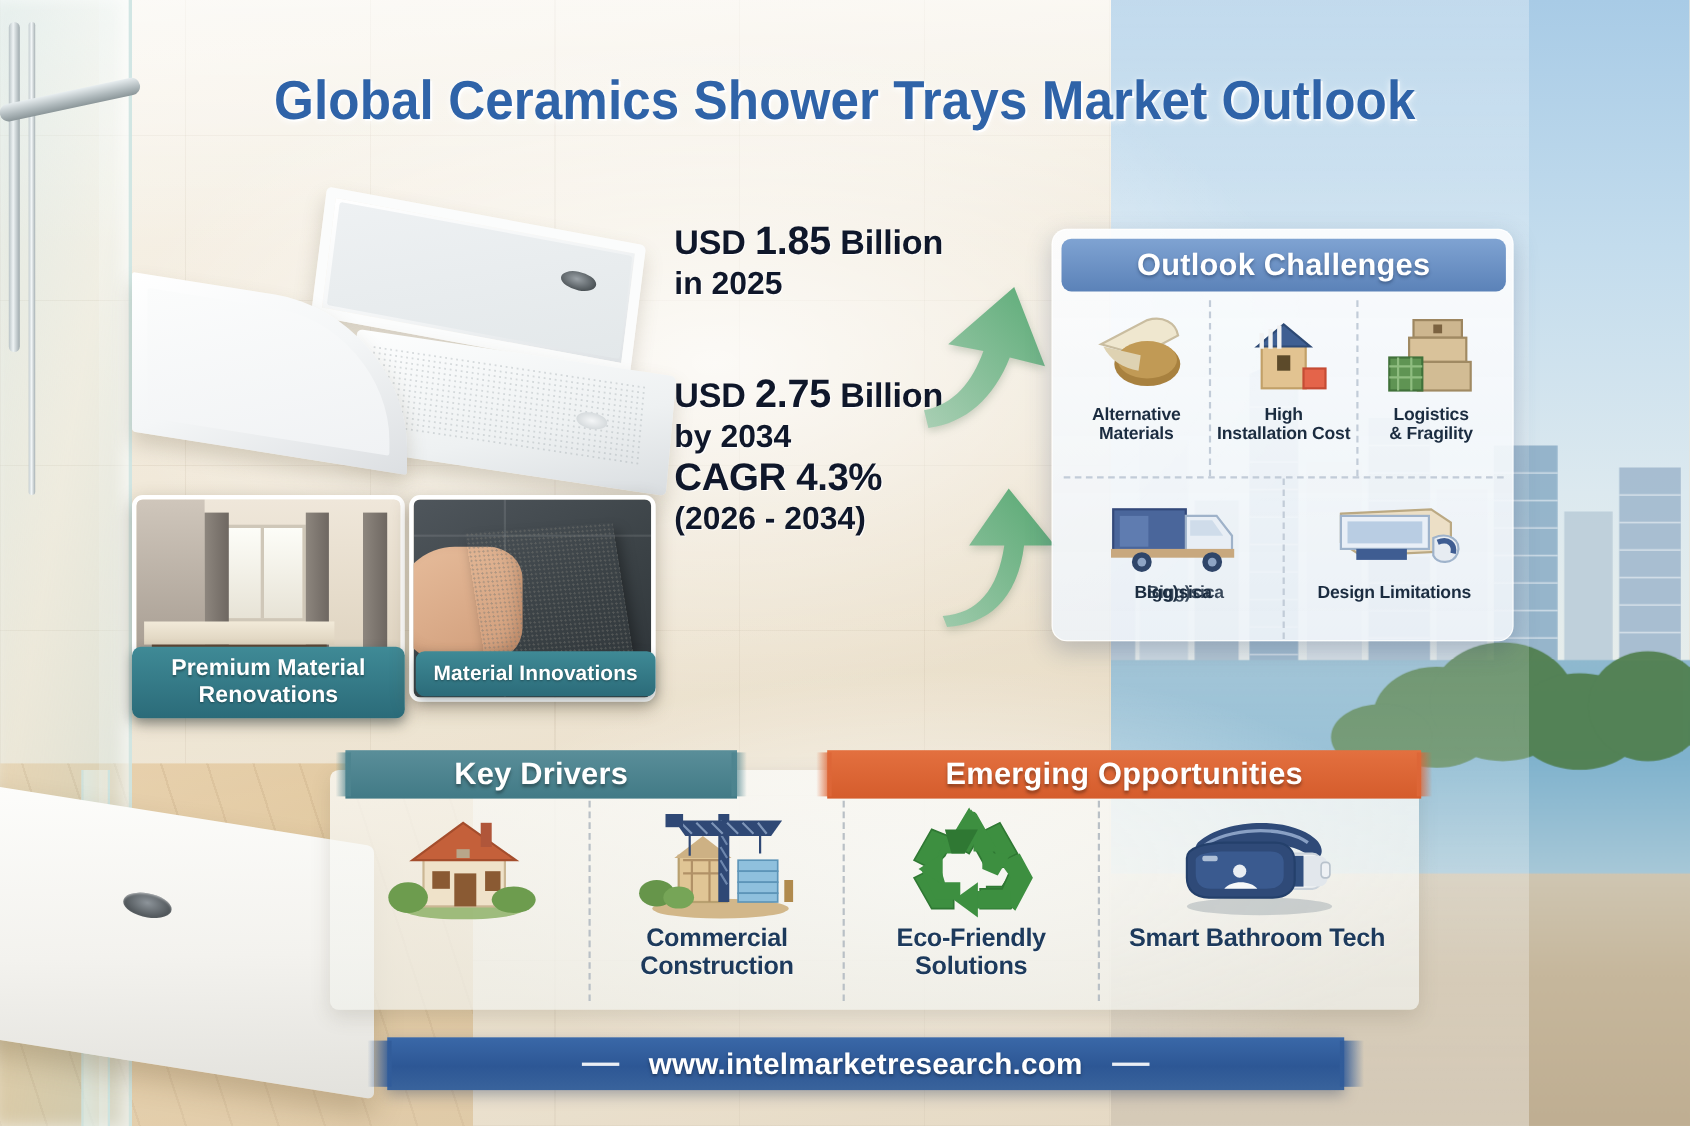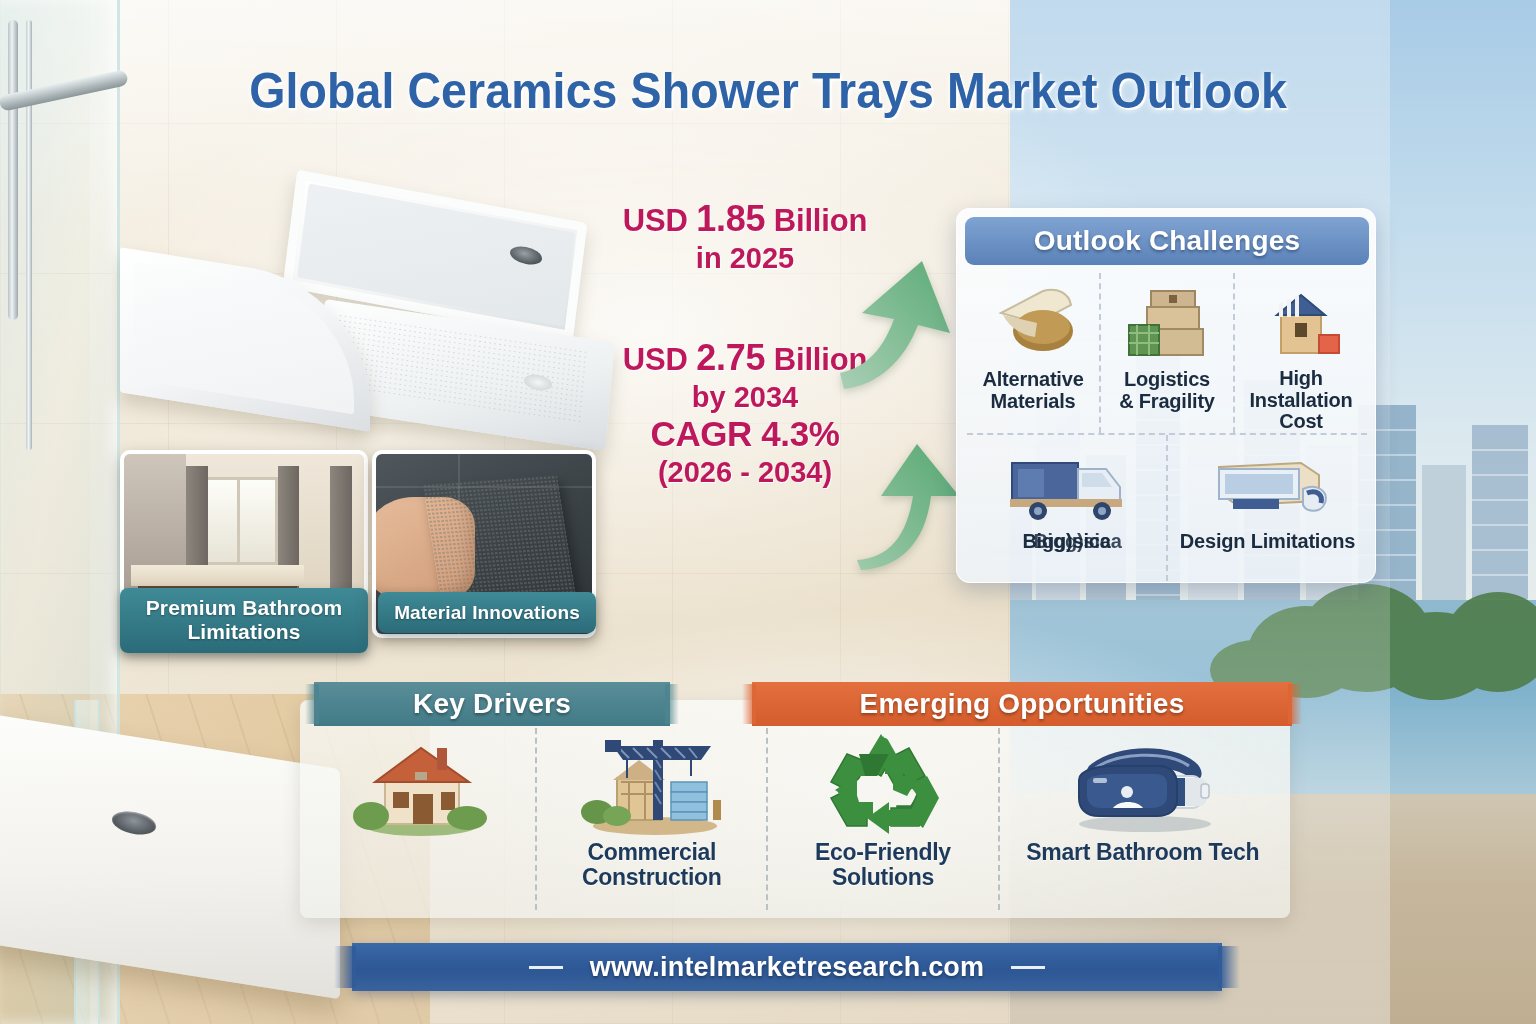--- a/index.html
+++ b/index.html
@@ -130,21 +130,21 @@
     background:linear-gradient(160deg,#fbfcfc,#f0f2f4);}
   .tray-low{ left:200px; top:135px; width:290px; height:110px; transform:skewY(8.5deg) skewX(-5deg); border-radius:5px;
     background:linear-gradient(160deg,#fdfefe,#eef1f2 60%,#d9dde0);}
   .tray-low-tex{ position:absolute; left:215px; top:146px; width:250px; height:74px; transform:skewY(8.5deg) skewX(-5deg);
     background-image:radial-gradient(rgba(150,160,165,.45) 1px, transparent 1px);
     background-size:5px 5px; opacity:.75; border-radius:3px;}
   .tray-low-drain{ position:absolute; left:404px; top:190px; width:28px; height:15px; border-radius:50%;
     background:radial-gradient(ellipse,#f4f6f7,#c9cfd2); transform:skewY(8.5deg);}
 
   
-  .stats{ position:absolute; left:590px; top:198px; width:310px; text-align:center; color:#be185d; }
+  .stats{ position:absolute; left:613px; top:198px; width:310px; color:#0f172a; }
   .stat-line1{ font-size:31px; font-weight:bold; letter-spacing:-.2px; text-shadow:1px 1px 0 rgba(255,255,255,.9);}
   .stat-line1 b{ font-size:36px; }
   .stat-line2{ font-size:29px; font-weight:bold; margin-top:2px; text-shadow:1px 1px 0 rgba(255,255,255,.9);}
   .stat-block2{ margin-top:62px; }
   .cagr{ }
   .cagr .c1{ font-size:35px; font-weight:bold; letter-spacing:-.4px; text-shadow:1px 1px 0 rgba(255,255,255,.9);}
   .cagr .c2{ font-size:29px; font-weight:bold; margin-top:2px; text-shadow:1px 1px 0 rgba(255,255,255,.9);}
 
   .arrow{ position:absolute; filter:drop-shadow(0 3px 4px rgba(60,90,60,.25)); }
   .arrow-1{ left:838px; top:255px; width:120px; height:135px; }
@@ -209,21 +209,21 @@
   }
   .mc-grid{ position:absolute; left:10px; top:64px; width:400px; }
   .mc-row{ display:flex; }
   .mc-row.r1{ height:160px; }
   .mc-row.r2{ height:148px; border-top:2px dashed #c2ccd8; }
   .mc-cell{ flex:1; display:flex; flex-direction:column; align-items:center; justify-content:flex-start; padding-top:8px; }
   .mc-row.r1 .mc-cell + .mc-cell{ border-left:2px dashed #c2ccd8; }
   .mc-row.r2 .mc-cell + .mc-cell{ border-left:2px dashed #c2ccd8; }
   .mc-icon{ height:84px; display:flex; align-items:center; justify-content:center; }
   .mc-label{
-    margin-top:4px; font-size:20px; font-weight:bold; color:#1b2c40; text-align:center;
+    margin-top:4px; font-size:16px; font-weight:bold; color:#1b2c40; text-align:center;
     line-height:1.08; letter-spacing:-.2px;
   }
   .mc-label.glitch{ position:relative; }
   .mc-label.glitch .g2{
     position:absolute; left:0; right:0; top:0; opacity:.85;
     transform:translateX(11px);
   }
 
   
   .lower{
@@ -396,21 +396,21 @@
       <div class="bath-wallL"></div>
       <div class="bath-win"></div>
       <div class="bath-drape" style="left:26%"></div>
       <div class="bath-drape" style="left:64%"></div>
       <div class="bath-drape" style="left:86%"></div>
       <div class="bath-counter"></div>
       <div class="bath-cab"></div>
       <div class="bath-tub"></div>
     </div>
   </div>
-  <div class="caption cap1">Premium Bathroom Limitations</div>
+  <div class="caption cap1">Premium Material Renovations</div>
 
   <div class="photo-card pc2">
     <div class="photo-tile">
       <div class="tile-seam" style="left:38%;top:0;width:2px;height:100%"></div>
       <div class="tile-seam" style="left:0;top:18%;width:100%;height:2px"></div>
       <div class="hand"></div>
       <div class="sample"></div>
     </div>
   </div>
   <div class="caption cap2">Material Innovations</div>
@@ -425,54 +425,54 @@
             <svg width="92" height="80" viewBox="0 0 92 80">
               <path d="M14 30 L56 8 C70 4 82 10 84 22 L50 40 Z" fill="#efe7cf" stroke="#c9bda0" stroke-width="2"></path>
               <ellipse cx="56" cy="48" rx="30" ry="20" fill="#a8813f"></ellipse>
               <ellipse cx="56" cy="44" rx="27" ry="17" fill="#c19a55"></ellipse>
               <path d="M16 32 C22 44 34 52 48 54 L50 40 Z" fill="#ded2b2"></path>
             </svg>
           </div>
           <div class="mc-label">
             <div>Alternative</div>
             <div>Materials</div>
+          </div>
+        </div>
+
+        <div class="mc-cell">
+          <div class="mc-icon">
+            <svg width="92" height="80" viewBox="0 0 92 80">
+              <rect x="26" y="30" width="40" height="40" fill="#e2c391" stroke="#c2a068" stroke-width="2"></rect>
+              <polygon points="22,32 46,12 70,32" fill="#3f5f92"></polygon>
+              <polygon points="22,32 46,12 70,32" fill="none" stroke="#2e4a75" stroke-width="2"></polygon>
+              <path d="M26 20 L26 34 M34 16 L34 34 M42 13 L42 34" stroke="#f2f2f2" stroke-width="4"></path>
+              <rect x="40" y="40" width="12" height="14" fill="#5c4a2a"></rect>
+              <rect x="64" y="52" width="20" height="18" fill="#e4644a" stroke="#c54b34" stroke-width="2"></rect>
+            </svg>
+          </div>
+          <div class="mc-label">
+            <div>High</div>
+            <div>Installation Cost</div>
           </div>
         </div>
 
         <div class="mc-cell">
           <div class="mc-icon">
             <svg width="92" height="80" viewBox="0 0 92 80">
               <rect x="30" y="8" width="44" height="16" fill="#cdb68f" stroke="#9d8660" stroke-width="2"></rect>
               <rect x="26" y="24" width="52" height="22" fill="#d9c29a" stroke="#a08a63" stroke-width="2"></rect>
               <rect x="34" y="46" width="48" height="26" fill="#d2bc94" stroke="#a08a63" stroke-width="2"></rect>
               <rect x="8" y="42" width="30" height="30" fill="#5f9453" stroke="#40713a" stroke-width="2"></rect>
               <path d="M8 50 H38 M8 60 H38 M16 42 V72 M28 42 V72" stroke="#8fbd80" stroke-width="2"></path>
               <rect x="48" y="12" width="8" height="8" fill="#7b6240"></rect>
             </svg>
           </div>
           <div class="mc-label">
             <div>Logistics</div>
             <div>&amp; Fragility</div>
-          </div>
-        </div>
-
-        <div class="mc-cell">
-          <div class="mc-icon">
-            <svg width="92" height="80" viewBox="0 0 92 80">
-              <rect x="26" y="30" width="40" height="40" fill="#e2c391" stroke="#c2a068" stroke-width="2"></rect>
-              <polygon points="22,32 46,12 70,32" fill="#3f5f92"></polygon>
-              <polygon points="22,32 46,12 70,32" fill="none" stroke="#2e4a75" stroke-width="2"></polygon>
-              <path d="M26 20 L26 34 M34 16 L34 34 M42 13 L42 34" stroke="#f2f2f2" stroke-width="4"></path>
-              <rect x="40" y="40" width="12" height="14" fill="#5c4a2a"></rect>
-              <rect x="64" y="52" width="20" height="18" fill="#e4644a" stroke="#c54b34" stroke-width="2"></rect>
-            </svg>
-          </div>
-          <div class="mc-label">
-            <div>High</div>
-            <div>Installation Cost</div>
           </div>
         </div>
       </div>
 
       <div class="mc-row r2">
         <div class="mc-cell">
           <div class="mc-icon">
             <svg width="130" height="80" viewBox="0 0 130 80">
               <rect x="10" y="18" width="66" height="40" fill="#4a669b" stroke="#33497a" stroke-width="2"></rect>
               <rect x="16" y="24" width="26" height="28" fill="#5f7cb0"></rect>

